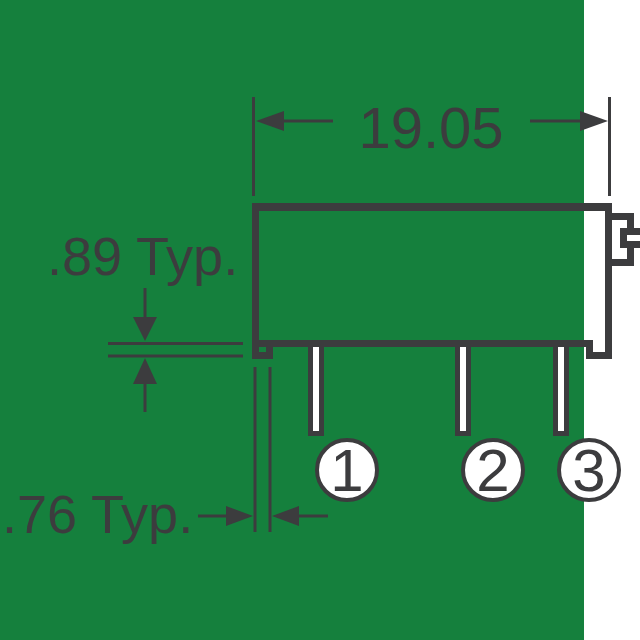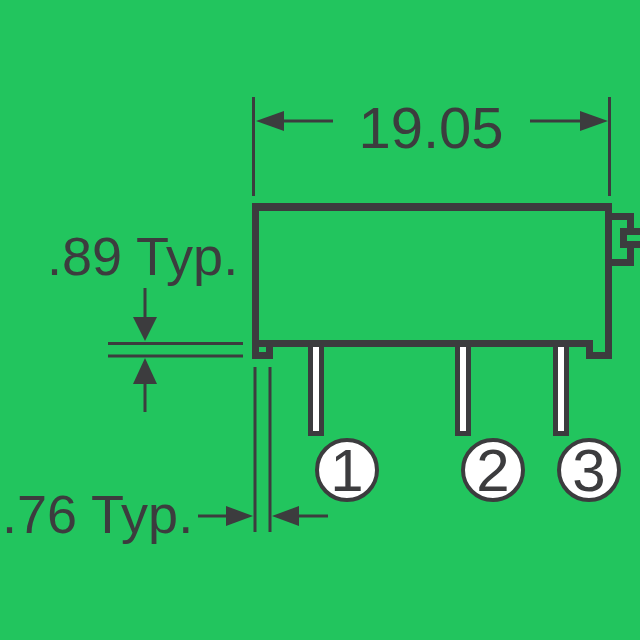--- a/index.html
+++ b/index.html
@@ -6,23 +6,23 @@
     margin: 0;
     padding: 0;
     background: #ffffff;
     width: 640px;
     height: 640px;
     overflow: hidden;
     font-family: "Liberation Sans", sans-serif;
   }
   .canvas {
     position: relative;
-    width: 640px;
+    width: 584px;
     height: 640px;
-    background: #22c55e;
+    background: #15803d;
     text-decoration: underline;
   }
   svg { display: block; }
   .ink  { fill: #3c3c3e; }
   .outline {
     fill: #ffffff;
     stroke: #3c3c3e;
   }
   text {
     fill: #3c3c3e;

